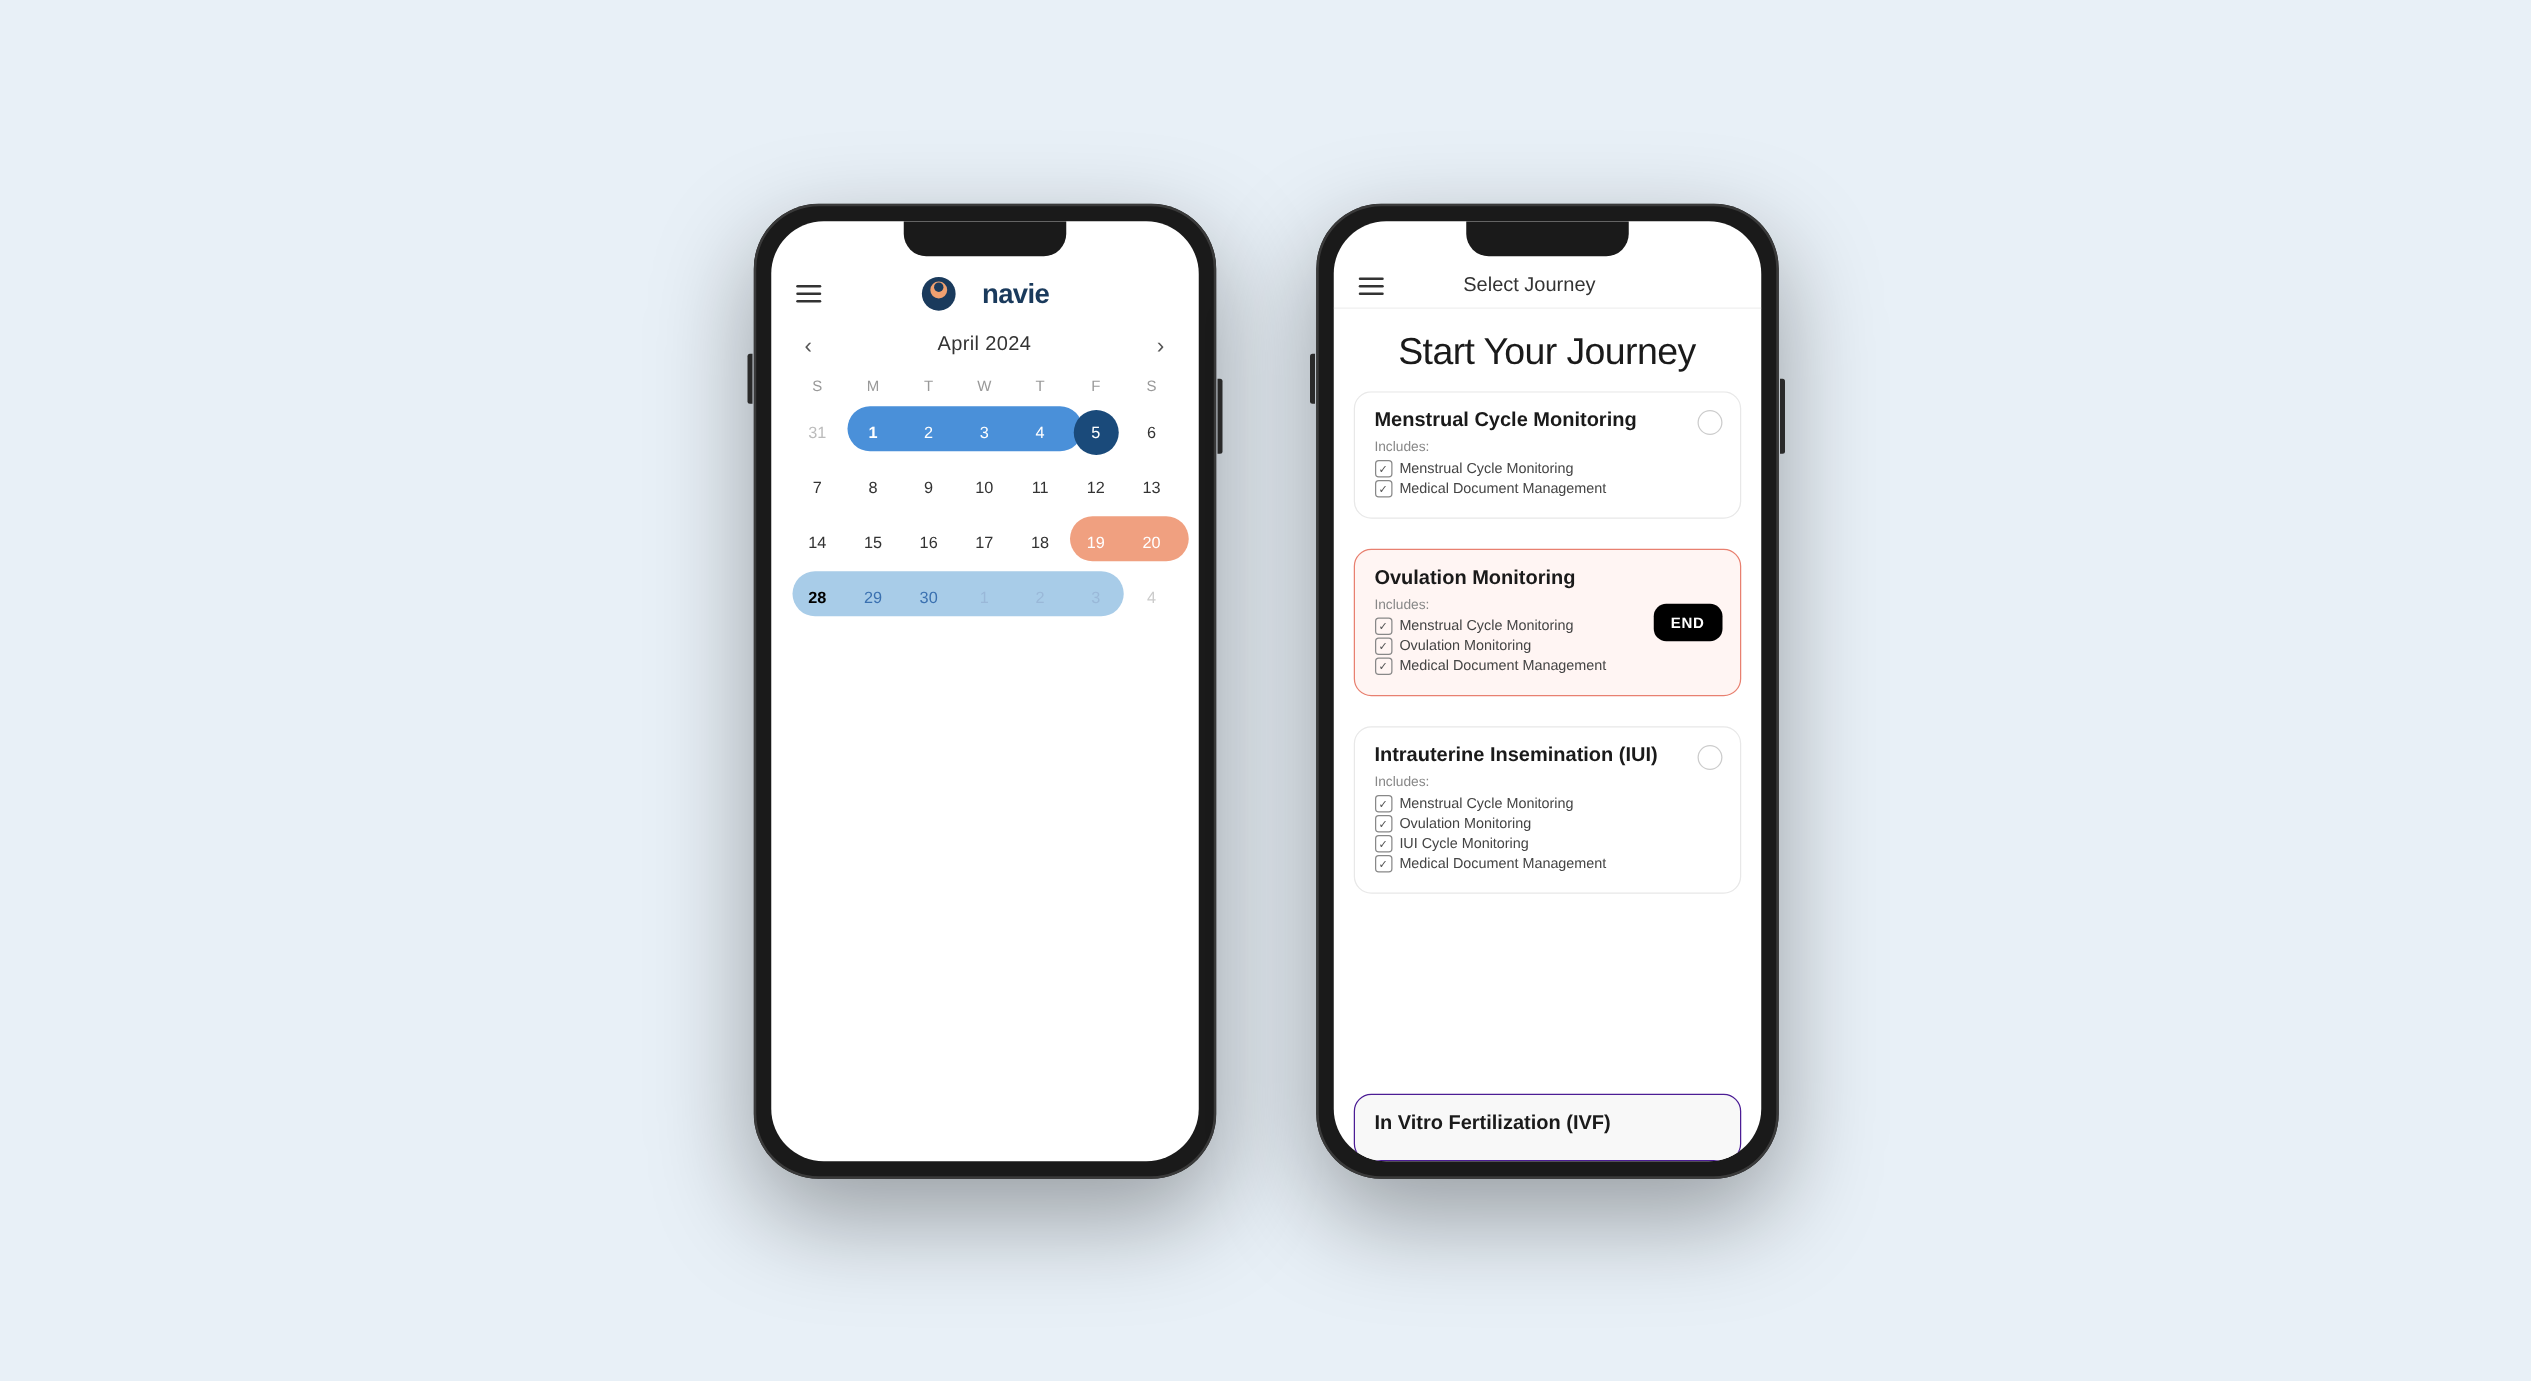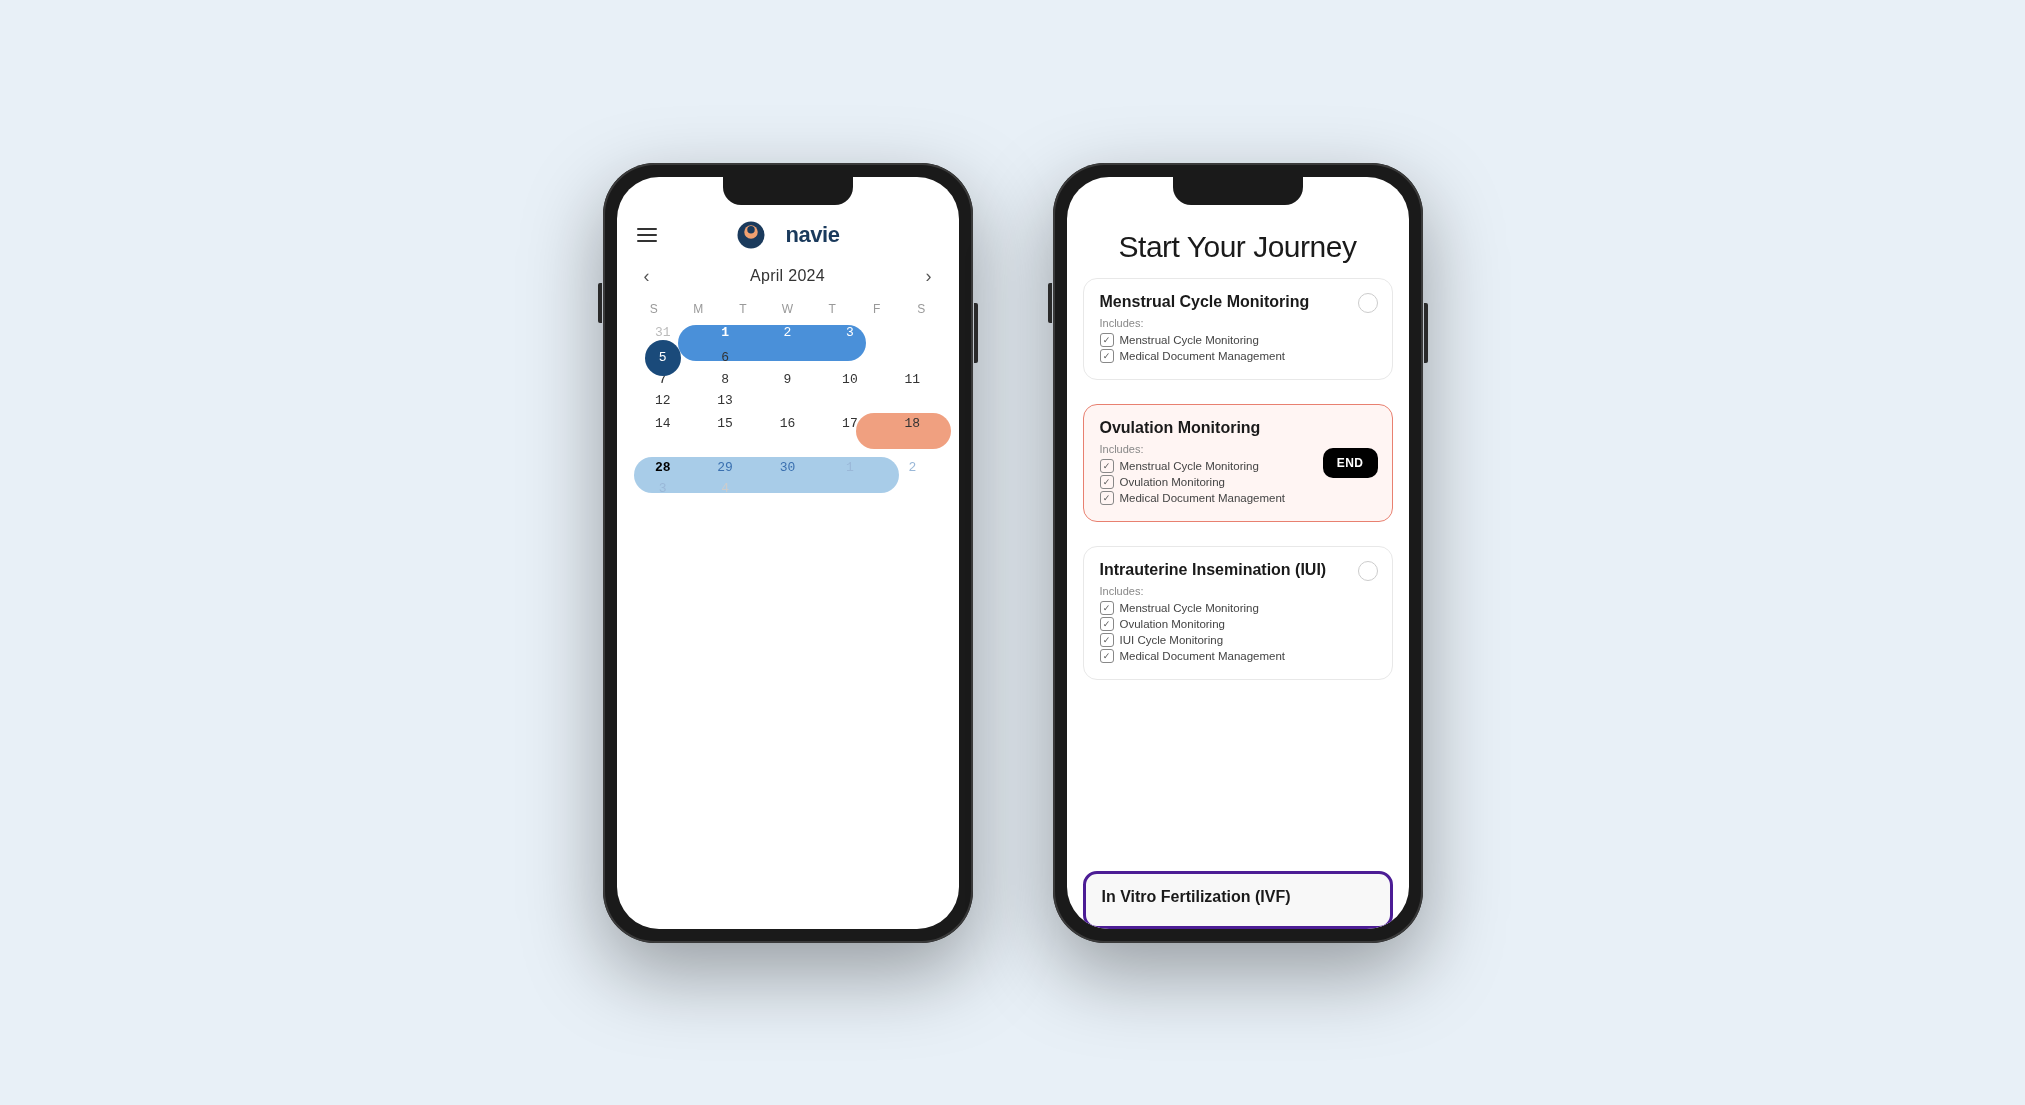--- a/index.html
+++ b/index.html
@@ -190,24 +190,23 @@
     }
 
     .cal-grid {
       display: flex;
       flex-direction: column;
       gap: 2px;
     }
 
     .cal-week {
       display: grid;
-      grid-template-columns: repeat(5, 1fr);
+      grid-template-columns: repeat(7, 1fr);
       position: relative;
       height: 42px;
-      font-family: Liberation Mono, monospace;
     }
 
     .cal-day {
       display: flex;
       align-items: center;
       justify-content: center;
       font-size: 13px;
       color: #333;
       position: relative;
       z-index: 2;
@@ -353,21 +352,21 @@
       font-weight: 700;
       padding: 8px 14px;
       border-radius: 10px;
       letter-spacing: 0.5px;
     }
 
     .ivf-card {
       background: #f8f8f8;
       border-radius: 14px;
       padding: 14px 16px;
-      border: 3px solid #4c1d95;
+      border: 1px solid #4c1d95;
       margin: 0 16px;
     }
   </style>
 </head>
 <body>
 
 <div class="phone">
   <div class="phone-inner">
     <div class="notch"></div>
     <div class="phone1-content">
@@ -458,20 +457,29 @@
 
     </div>
   </div>
 </div>
 
 <div class="phone">
   <div class="phone-inner">
     <div class="notch"></div>
     <div class="phone2-content">
 
+      <div class="journey-header">
+        <div class="hamburger">
+          <span></span>
+            <span></span>
+            <span></span>
+        </div>
+        <span class="journey-title">Select Journey</span>
+        <div style="width:28px;"></div>
+      </div>
 
       <div class="start-journey-title">Start Your Journey</div>
 
       <div class="journey-list">
 
         <div class="journey-card">
           <div class="journey-card-title">Menstrual Cycle Monitoring</div>
           <div class="includes-label">Includes:</div>
           <div class="check-item">
             <div class="check-icon">✓</div>

